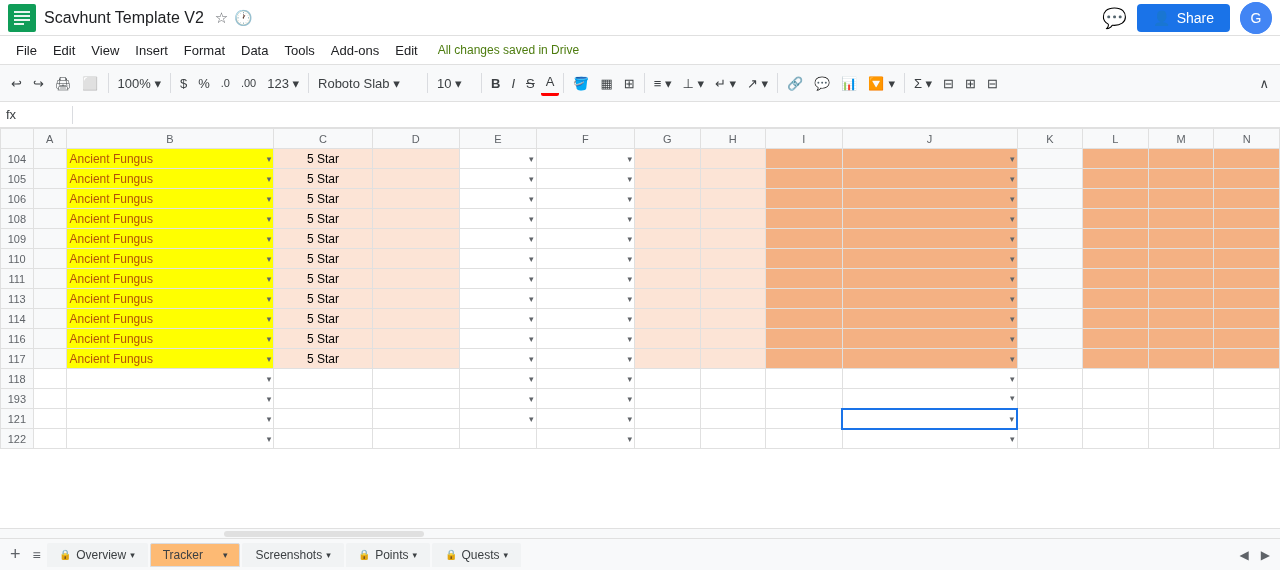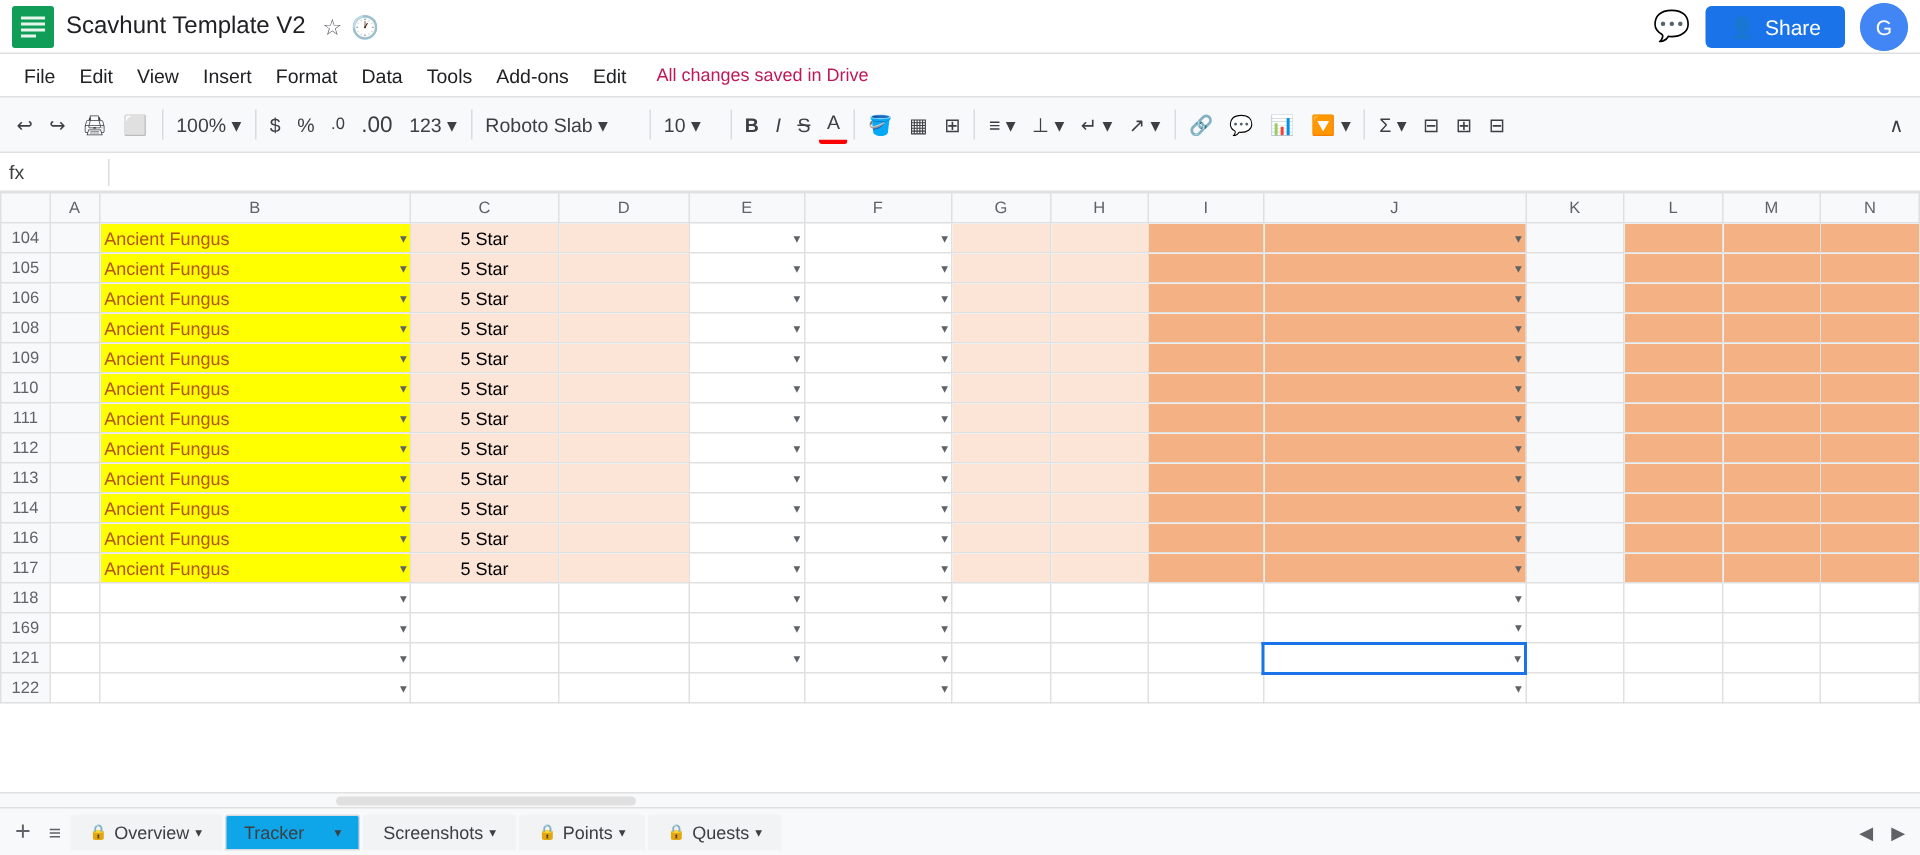--- a/index.html
+++ b/index.html
@@ -45,21 +45,21 @@
 
     .cell { border: 1px solid #e0e0e0; height: 20px; padding: 0 3px; font-size: 12px; vertical-align: middle; white-space: nowrap; overflow: hidden; position: relative; }
 
     
     #bottom-bar {
       height: 32px; background: #f8f9fa; border-top: 1px solid #e0e0e0;
       display: flex; align-items: center; padding: 0 4px; gap: 0;
     }
     .add-tab-btn { background: none; border: none; cursor: pointer; color: #5f6368; font-size: 18px; padding: 4px 6px; }
     .tab-item { display: flex; align-items: center; padding: 4px 12px; font-size: 12px; color: #3c4043; cursor: pointer; border: 1px solid transparent; border-radius: 2px 2px 0 0; background: #f1f3f4; margin-right: 2px; gap: 4px; }
-    .tab-active { background: #0ea5e9; border-color: #dadce0; gap: 20px; }
+    .tab-active { background: #fdba74; border-color: #dadce0; gap: 20px; }
   </style>
 </head>
 <body>
 
 <div style="display:flex; flex-direction:column; height:570px; width:1280px; overflow:hidden;">
 
   <div id="title-bar">
 
     <div style="width:28px;height:28px;margin-right:8px;flex-shrink:0;">
       <svg width="28" height="28" viewBox="0 0 28 28">
@@ -91,35 +91,35 @@
   <div id="menu-bar" style="display:flex;align-items:center;padding:0 8px;height:28px;background:#fff;font-size:13px;color:#202124;">
     <span class="menu-item">File</span>
     <span class="menu-item">Edit</span>
     <span class="menu-item">View</span>
     <span class="menu-item">Insert</span>
     <span class="menu-item">Format</span>
     <span class="menu-item">Data</span>
     <span class="menu-item">Tools</span>
     <span class="menu-item">Add-ons</span>
     <span class="menu-item">Edit</span>
-    <span style="margin-left:12px;color:#be185d;font-size:12px;">All changes saved in Drive</span>
+    <span style="margin-left:12px;color:#4d7c0f;font-size:12px;">All changes saved in Drive</span>
   </div>
 
   <div id="toolbar" style="display:flex;align-items:center;padding:2px 6px;height:38px;background:#f8f9fa;border-bottom:1px solid #e0e0e0;border-top:1px solid #e0e0e0;gap:1px;overflow:hidden;">
     <button class="tb-btn">↩</button>
     <button class="tb-btn">↪</button>
     <button class="tb-btn">🖨</button>
     <button class="tb-btn">⬜</button>
     <div class="tb-sep"></div>
     <div class="tb-select">100% ▾</div>
     <div class="tb-sep"></div>
     <button class="tb-btn">$</button>
     <button class="tb-btn">%</button>
     <button class="tb-btn" style="font-size:11px;">.0</button>
-    <button class="tb-btn" style="font-size:15px;text-align:right;">.00</button>
+    <button class="tb-btn" style="font-size:11px;text-align:right;">.00</button>
     <div class="tb-select">123 ▾</div>
     <div class="tb-sep"></div>
     <div class="tb-select" style="min-width:110px;">Roboto Slab ▾</div>
     <div class="tb-sep"></div>
     <div class="tb-select" style="min-width:45px;">10 ▾</div>
     <div class="tb-sep"></div>
     <button class="tb-btn" style="font-weight:bold;">B</button>
     <button class="tb-btn" style="font-style:italic;">I</button>
     <button class="tb-btn" style="text-decoration:line-through;">S</button>
     <button class="tb-btn" style="border-bottom:3px solid red;">A</button>
@@ -347,43 +347,20 @@
             <td class="cell" style="background: rgb(244, 177, 131);"></td>
             <td class="cell" style="position: relative; background: rgb(244, 177, 131);">
               <span style="position: absolute; right: 2px; top: 50%; transform: translateY(-50%); font-size: 9px; color: rgb(95, 99, 104);">▾</span>
             </td>
             <td class="cell" style="background: rgb(248, 249, 250);"></td>
             <td class="cell" style="background: rgb(244, 177, 131);"></td>
             <td class="cell" style="background: rgb(244, 177, 131);"></td>
             <td class="cell" style="background: rgb(244, 177, 131);"></td>
           </tr>
           <tr>
-            <th class="row-header">112</th>
-            <td class="cell" style="background: rgb(248, 249, 250);"></td>
-            <td class="cell" style="position: relative; background: rgb(255, 255, 0); color: rgb(180, 83, 9); font-weight: 500; font-size: 12px;">Ancient Fungus<span style="position: absolute; right: 2px; top: 50%; transform: translateY(-50%); font-size: 9px; color: rgb(95, 99, 104);">▾</span></td>
-            <td class="cell" style="position: relative; text-align: center; background: rgb(252, 228, 214);">5 Star</td>
-            <td class="cell" style="background: rgb(252, 228, 214);"></td>
-            <td class="cell" style="position: relative;">
-              <span style="position: absolute; right: 2px; top: 50%; transform: translateY(-50%); font-size: 9px; color: rgb(95, 99, 104);">▾</span>
-            </td>
-            <td class="cell" style="position: relative;">
-              <span style="position: absolute; right: 2px; top: 50%; transform: translateY(-50%); font-size: 9px; color: rgb(95, 99, 104);">▾</span>
-            </td>
-            <td class="cell" style="background: rgb(252, 228, 214);"></td>
-            <td class="cell" style="background: rgb(252, 228, 214);"></td>
-            <td class="cell" style="background: rgb(244, 177, 131);"></td>
-            <td class="cell" style="position: relative; background: rgb(244, 177, 131);">
-              <span style="position: absolute; right: 2px; top: 50%; transform: translateY(-50%); font-size: 9px; color: rgb(95, 99, 104);">▾</span>
-            </td>
-            <td class="cell" style="background: rgb(248, 249, 250);"></td>
-            <td class="cell" style="background: rgb(244, 177, 131);"></td>
-            <td class="cell" style="background: rgb(244, 177, 131);"></td>
-            <td class="cell" style="background: rgb(244, 177, 131);"></td>
-          </tr>
-          <tr>
             <th class="row-header">113</th>
             <td class="cell" style="background: rgb(248, 249, 250);"></td>
             <td class="cell" style="position: relative; background: rgb(255, 255, 0); color: rgb(180, 83, 9); font-weight: 500; font-size: 12px;">Ancient Fungus<span style="position: absolute; right: 2px; top: 50%; transform: translateY(-50%); font-size: 9px; color: rgb(95, 99, 104);">▾</span></td>
             <td class="cell" style="position: relative; text-align: center; background: rgb(252, 228, 214);">5 Star</td>
             <td class="cell" style="background: rgb(252, 228, 214);"></td>
             <td class="cell" style="position: relative;">
               <span style="position: absolute; right: 2px; top: 50%; transform: translateY(-50%); font-size: 9px; color: rgb(95, 99, 104);">▾</span>
             </td>
             <td class="cell" style="position: relative;">
               <span style="position: absolute; right: 2px; top: 50%; transform: translateY(-50%); font-size: 9px; color: rgb(95, 99, 104);">▾</span>
@@ -487,21 +464,21 @@
             <td class="cell"></td>
             <td class="cell" style="position: relative;">
               <span style="position: absolute; right: 2px; top: 50%; transform: translateY(-50%); font-size: 9px; color: rgb(95, 99, 104);">▾</span>
             </td>
             <td class="cell"></td>
             <td class="cell"></td>
             <td class="cell"></td>
             <td class="cell"></td>
           </tr>
           <tr>
-            <th class="row-header">169</th>
+            <th class="row-header">193</th>
             <td class="cell"></td>
             <td class="cell" style="position: relative;">
               <span style="position: absolute; right: 2px; top: 50%; transform: translateY(-50%); font-size: 9px; color: rgb(95, 99, 104);">▾</span>
             </td>
             <td class="cell" style="position: relative; text-align: center;"></td>
             <td class="cell"></td>
             <td class="cell" style="position: relative;">
               <span style="position: absolute; right: 2px; top: 50%; transform: translateY(-50%); font-size: 9px; color: rgb(95, 99, 104);">▾</span>
             </td>
             <td class="cell" style="position: relative;">

